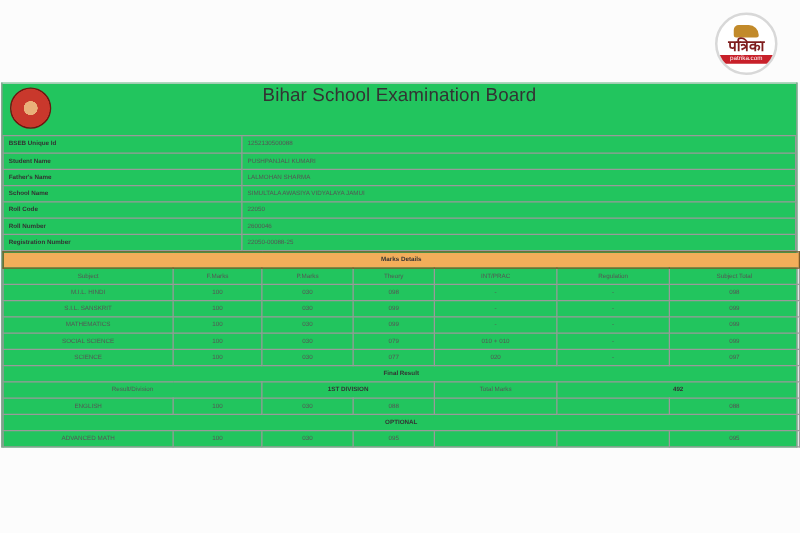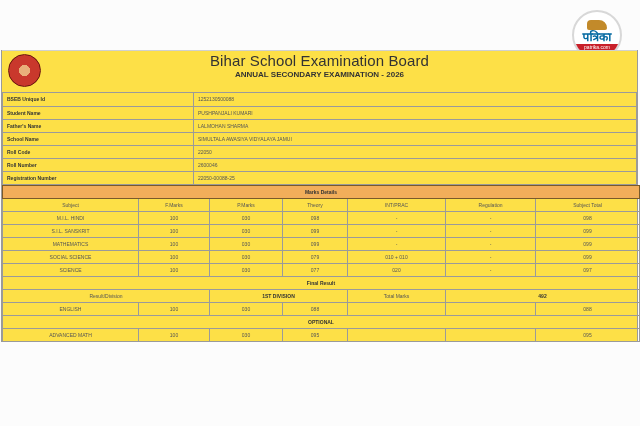--- a/index.html
+++ b/index.html
@@ -6,27 +6,27 @@
     html, body { width: 640px; height: 426px; background: #fcfcfc; overflow: hidden; }
     body { font-family: "Liberation Sans", sans-serif; color: #333; position: relative; }
 
     .patrika-logo {
       position: absolute; left: 572px; top: 10px; width: 50px; height: 50px;
       border-radius: 50%; background: #fff; border: 2px solid #d8d8d8;
       display: flex; flex-direction: column; align-items: center; justify-content: center;
       overflow: hidden;
     }
     .patrika-logo .lion { width: 20px; height: 10px; background: #c28a2a; border-radius: 4px 8px 2px 2px; margin-bottom: 1px; }
-    .patrika-logo .ptext { font-family: "DejaVu Sans", sans-serif; font-size: 12px; font-weight: bold; color: #0369a1; line-height: 12px; }
+    .patrika-logo .ptext { font-family: "DejaVu Sans", sans-serif; font-size: 12px; font-weight: bold; color: #7f1d1d; line-height: 12px; }
     .patrika-logo .pcom { background: #c8202a; color: #fff; font-size: 5px; width: 100%; text-align: center; line-height: 7px; margin-top: 1px; }
 
     .sheet {
-      position: absolute; left: 1px; top: 50px; width: 637px;
+      position: absolute; left: 1px; top: 66px; width: 637px;
       border-left: 1px solid #9a9a9a; border-right: 1px solid #9a9a9a;
-      background: #fde047;
+      background: #22c55e;
     }
     .header {
       height: 43px; border-top: 1px solid #d0d0d0; border-bottom: 1px solid #9a9a9a;
       position: relative; text-align: center;
     }
     .seal {
       position: absolute; left: 6px; top: 3px; width: 33px; height: 33px; border-radius: 50%;
       background: radial-gradient(circle, #e9b07a 0 25%, #c9382c 26% 70%, #8a1a12 71% 100%);
       border: 1px solid #6e1510;
     }
@@ -51,21 +51,20 @@
 <div class="patrika-logo">
   <div class="lion"></div>
   <div class="ptext">पत्रिका</div>
   <div class="pcom">patrika.com</div>
 </div>
 
 <div class="sheet">
   <div class="header">
     <div class="seal"></div>
     <div class="board">Bihar School Examination Board</div>
-    <div class="exam">ANNUAL SECONDARY EXAMINATION - 2026</div>
   </div>
 
   <table class="info">
     <tbody id="info-body">
         <tr>
           <td class="label">BSEB Unique Id</td>
           <td>1252130500088</td>
         </tr>
         <tr>
           <td class="label">Student Name</td>

